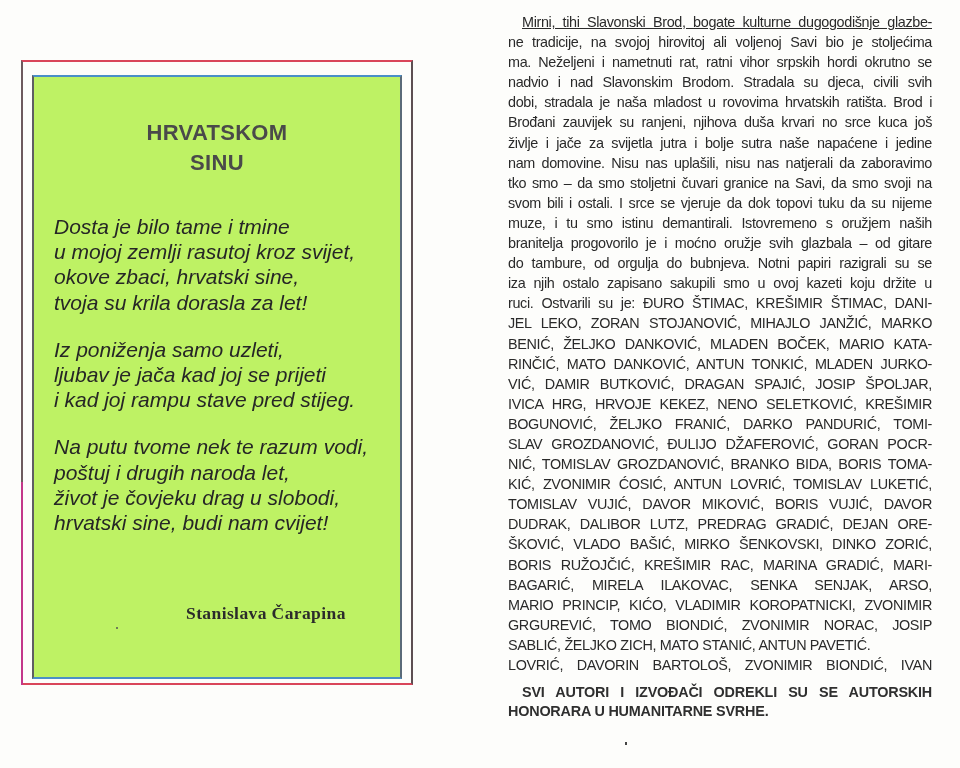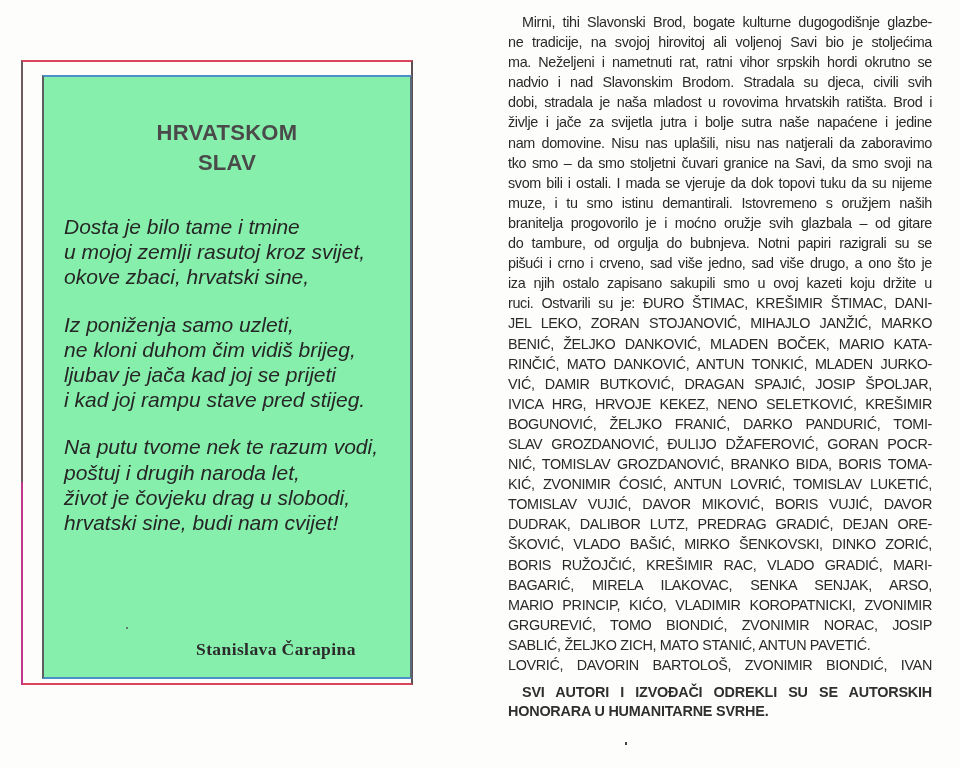--- a/index.html
+++ b/index.html
@@ -40,22 +40,21 @@
     .inner-frame {
       position: absolute;
       left: 32px;
       top: 75px;
       width: 366px;
       height: 600px;
       border-top: 2px solid #4a8fc8;
       border-bottom: 2px solid #4a8fc8;
       border-left: 2px solid #5e5e62;
       border-right: 2px solid #5a6a78;
-      background: #86efac;
-      margin-left: 10px;
+      background: #bef264;
     }
     .poem-title {
       position: absolute;
       left: 0;
       width: 100%;
       top: 41px;
       text-align: center;
       font-family: "Liberation Sans", sans-serif;
       font-weight: bold;
       font-size: 22px;
@@ -83,21 +82,21 @@
       left: 82px;
       top: 550px;
       width: 2px;
       height: 2px;
       background: #555;
       border-radius: 50%;
     }
     .poem-author {
       position: absolute;
       left: 152px;
-      top: 562px;
+      top: 526px;
       font-family: "Liberation Serif", serif;
       font-weight: bold;
       font-size: 17.5px;
       color: #2b2b2b;
       letter-spacing: 0.4px;
       white-space: nowrap;
     }
 
     
     .right-page {
@@ -119,21 +118,21 @@
     }
     .prose .pline {
       display: block;
       text-align: justify;
       text-align-last: justify;
       text-indent: 0;
       white-space: nowrap;
       letter-spacing: -0.35px;
       word-spacing: 0px;
     }
-    .prose .pline.first { padding-left: 14px; }
+    .prose .pline.first { padding-left: 14px; text-decoration: underline; }
     .prose .pline.last { text-align-last: left; }
     .closing {
       margin: 8px 0 0 0;
       font-weight: bold;
       font-size: 14.4px;
       line-height: 19px;
       color: #2f2f2f;
     }
     .closing .pline {
       display: block;
@@ -151,31 +150,31 @@
       background: #444;
     }
   </style>
 </head>
 <body>
 
 <div class="outer-frame"></div>
 <div class="inner-frame">
   <h1 class="poem-title">
     <span>HRVATSKOM</span>
-    <span>SLAV</span>
+    <span>SINU</span>
   </h1>
   <div class="poem-body">
     <p class="stanza">
       <span class="line">Dosta je bilo tame i tmine</span>
       <span class="line">u mojoj zemlji rasutoj kroz svijet,</span>
       <span class="line">okove zbaci, hrvatski sine,</span>
+      <span class="line">tvoja su krila dorasla za let!</span>
     </p>
     <p class="stanza">
       <span class="line">Iz poniženja samo uzleti,</span>
-      <span class="line">ne kloni duhom čim vidiš brijeg,</span>
       <span class="line">ljubav je jača kad joj se prijeti</span>
       <span class="line">i kad joj rampu stave pred stijeg.</span>
     </p>
     <p class="stanza">
       <span class="line">Na putu tvome nek te razum vodi,</span>
       <span class="line">poštuj i drugih naroda let,</span>
       <span class="line">život je čovjeku drag u slobodi,</span>
       <span class="line">hrvatski sine, budi nam cvijet!</span>
     </p>
   </div>
@@ -183,43 +182,43 @@
   <div class="poem-author">Stanislava Čarapina</div>
 </div>
 
 <div class="right-page">
   <p class="prose" id="prose">
       <span class="pline first">Mirni, tihi Slavonski Brod, bogate kulturne dugogodišnje glazbe-</span>
       <span class="pline">ne tradicije, na svojoj hirovitoj ali voljenoj Savi bio je stoljećima</span>
       <span class="pline">ma. Neželjeni i nametnuti rat, ratni vihor srpskih hordi okrutno se</span>
       <span class="pline">nadvio i nad Slavonskim Brodom. Stradala su djeca, civili svih</span>
       <span class="pline">dobi, stradala je naša mladost u rovovima hrvatskih ratišta. Brod i</span>
+      <span class="pline">Brođani zauvijek su ranjeni, njihova duša krvari no srce kuca još</span>
       <span class="pline">življe i jače za svijetla jutra i bolje sutra naše napaćene i jedine</span>
       <span class="pline">nam domovine. Nisu nas uplašili, nisu nas natjerali da zaboravimo</span>
       <span class="pline">tko smo – da smo stoljetni čuvari granice na Savi, da smo svoji na</span>
-      <span class="pline">svom bili i ostali. I mada se vjeruje da dok topovi tuku da su nijeme</span>
+      <span class="pline">svom bili i ostali. I srce se vjeruje da dok topovi tuku da su nijeme</span>
       <span class="pline">muze, i tu smo istinu demantirali. Istovremeno s oružjem naših</span>
       <span class="pline">branitelja progovorilo je i moćno oružje svih glazbala – od gitare</span>
       <span class="pline">do tambure, od orgulja do bubnjeva. Notni papiri razigrali su se</span>
-      <span class="pline">pišući i crno i crveno, sad više jedno, sad više drugo, a ono što je</span>
       <span class="pline">iza njih ostalo zapisano sakupili smo u ovoj kazeti koju držite u</span>
       <span class="pline">ruci. Ostvarili su je: ĐURO ŠTIMAC, KREŠIMIR ŠTIMAC, DANI-</span>
       <span class="pline">JEL LEKO, ZORAN STOJANOVIĆ, MIHAJLO JANŽIĆ, MARKO</span>
       <span class="pline">BENIĆ, ŽELJKO DANKOVIĆ, MLADEN BOČEK, MARIO KATA-</span>
       <span class="pline">RINČIĆ, MATO DANKOVIĆ, ANTUN TONKIĆ, MLADEN JURKO-</span>
       <span class="pline">VIĆ, DAMIR BUTKOVIĆ, DRAGAN SPAJIĆ, JOSIP ŠPOLJAR,</span>
       <span class="pline">IVICA HRG, HRVOJE KEKEZ, NENO SELETKOVIĆ, KREŠIMIR</span>
       <span class="pline">BOGUNOVIĆ, ŽELJKO FRANIĆ, DARKO PANDURIĆ, TOMI-</span>
       <span class="pline">SLAV GROZDANOVIĆ, ĐULIJO DŽAFEROVIĆ, GORAN POCR-</span>
       <span class="pline">NIĆ, TOMISLAV GROZDANOVIĆ, BRANKO BIDA, BORIS TOMA-</span>
       <span class="pline">KIĆ, ZVONIMIR ĆOSIĆ, ANTUN LOVRIĆ, TOMISLAV LUKETIĆ,</span>
       <span class="pline">TOMISLAV VUJIĆ, DAVOR MIKOVIĆ, BORIS VUJIĆ, DAVOR</span>
       <span class="pline">DUDRAK, DALIBOR LUTZ, PREDRAG GRADIĆ, DEJAN ORE-</span>
       <span class="pline">ŠKOVIĆ, VLADO BAŠIĆ, MIRKO ŠENKOVSKI, DINKO ZORIĆ,</span>
-      <span class="pline">BORIS RUŽOJČIĆ, KREŠIMIR RAC, VLADO GRADIĆ, MARI-</span>
+      <span class="pline">BORIS RUŽOJČIĆ, KREŠIMIR RAC, MARINA GRADIĆ, MARI-</span>
       <span class="pline">BAGARIĆ, MIRELA ILAKOVAC, SENKA SENJAK, ARSO,</span>
       <span class="pline">MARIO PRINCIP, KIĆO, VLADIMIR KOROPATNICKI, ZVONIMIR</span>
       <span class="pline">GRGUREVIĆ, TOMO BIONDIĆ, ZVONIMIR NORAC, JOSIP</span>
       <span class="pline last">SABLIĆ, ŽELJKO ZICH, MATO STANIĆ, ANTUN PAVETIĆ.</span>
       <span class="pline">LOVRIĆ, DAVORIN BARTOLOŠ, ZVONIMIR BIONDIĆ, IVAN</span>
     </p>
   <p class="closing" id="closing">
       <span class="pline first">SVI AUTORI I IZVOĐAČI ODREKLI SU SE AUTORSKIH</span>
       <span class="pline last">HONORARA U HUMANITARNE SVRHE.</span>
     </p>

